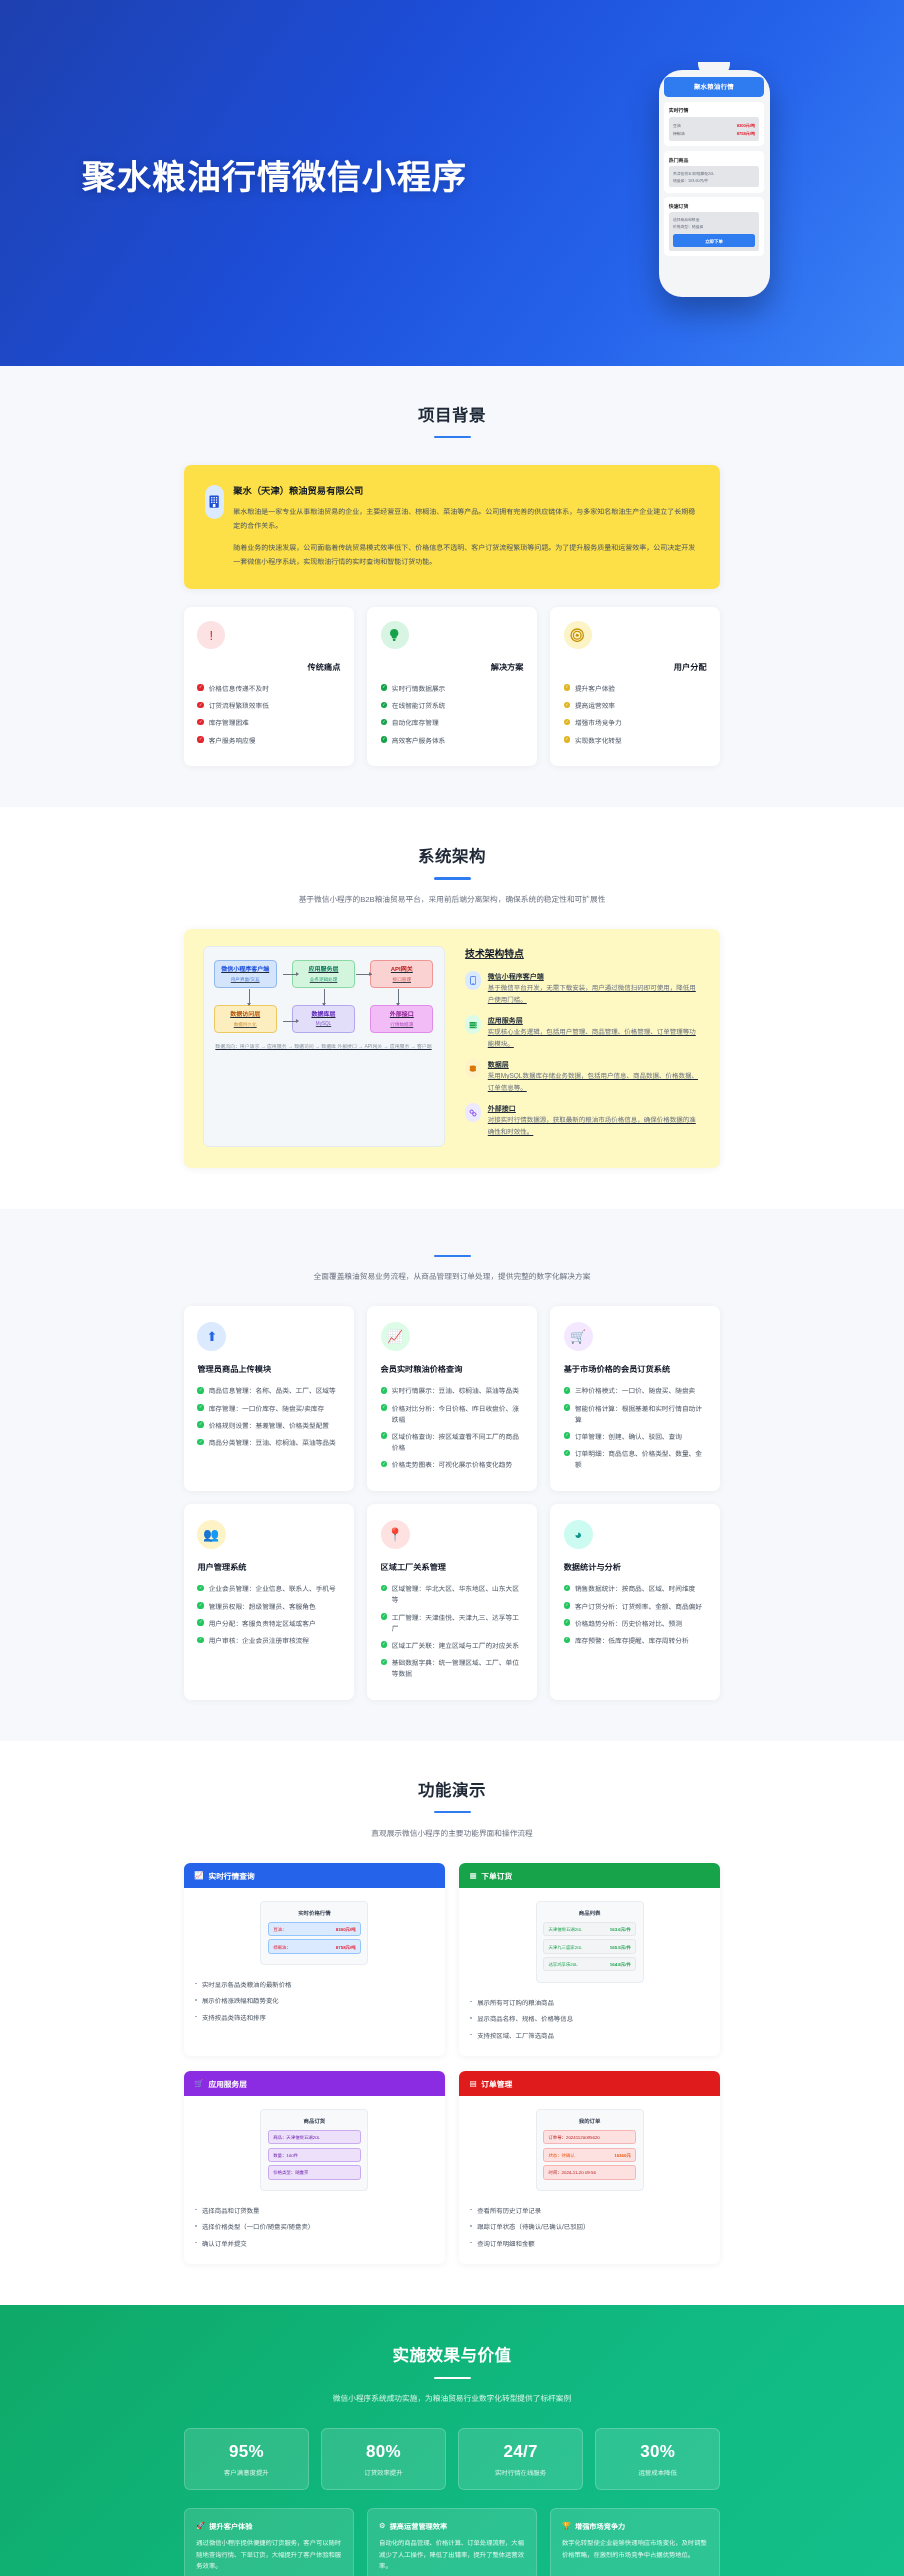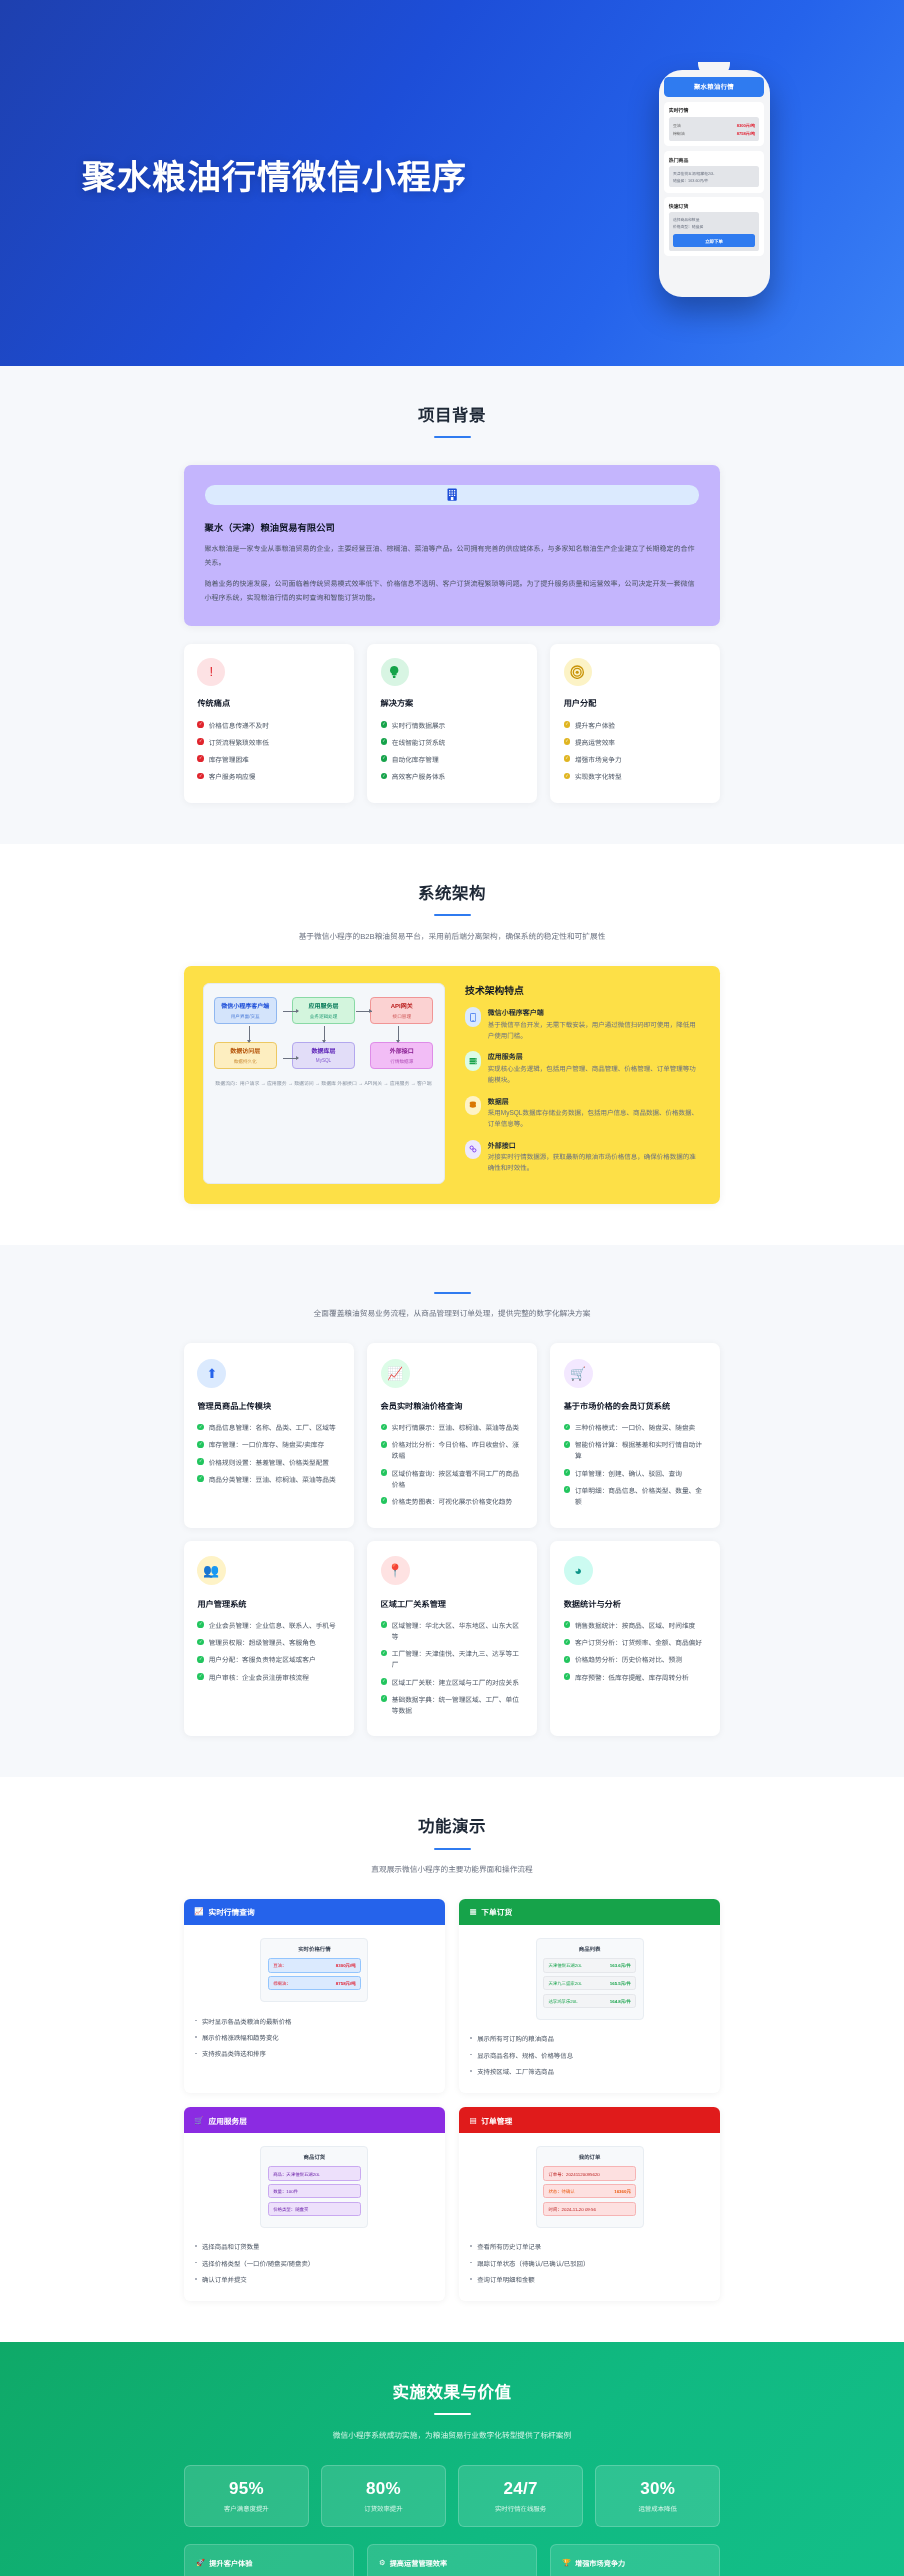--- a/index.html
+++ b/index.html
@@ -61,54 +61,54 @@
   .sec-title{font-size:16.5px;font-weight:800;color:#1f2937;letter-spacing:0.5px;}
   .sec-rule{width:37px;height:2.1px;background:#2f7bf0;border-radius:1.5px;margin:10.3px auto 0;}
   .sec-desc{margin-top:13.4px;font-size:7.7px;color:#6b7280;}
 
   .bg-light{background:#f6f8fb;}
   .bg-white{background:#ffffff;}
   .container{width:536px;margin:0 auto;}
 
   
   .company-card{
-    background:#c4b5fd;border-radius:7.2px;padding:17.5px 20.6px 20.6px;
+    background:#fde047;border-radius:7.2px;padding:17.5px 20.6px 20.6px;
     box-shadow:0 1px 8.2px rgba(17,24,39,.06);
-    margin-top:27px;display:flex;gap:15px;flex-direction:column;
+    margin-top:27px;display:flex;gap:9px;
   }
   .co-ico{
     flex:0 0 19.6px;height:34px;border-radius:9.8px;background:#dbeafe;
     display:flex;align-items:center;justify-content:center;margin-top:2.1px;
   }
   .co-body h3{font-size:9.3px;font-weight:800;color:#111827;margin-bottom:8.2px;}
   .co-body p{font-size:7px;line-height:2.0;color:#4b5563;}
   .co-body p + p{margin-top:7.7px;}
 
   .tri{display:flex;gap:13.4px;margin-top:17.5px;}
   .tri-card{
     flex:1;background:#fff;border-radius:7.2px;padding:14.4px 13.4px 17.5px;
     box-shadow:0 1px 7.2px rgba(17,24,39,.05);
   }
   .tri-ico{
     width:28px;height:28px;border-radius:50%;display:flex;align-items:center;justify-content:center;
     margin-bottom:10.3px;font-size:13px;
   }
-  .tri-card h4{font-size:8.2px;font-weight:800;color:#111827;margin-bottom:8.2px;}
+  .tri-card h4{font-size:8.2px;font-weight:800;color:#111827;margin-bottom:8.2px;text-align:right;}
   .bullets{list-style:none;}
   .bullets li{
     display:flex;align-items:flex-start;gap:4.6px;font-size:6.7px;color:#4b5563;
     line-height:1.65;padding:3.1px 0;
   }
   .dot{flex:0 0 6.7px;height:6.7px;border-radius:50%;margin-top:1.5px;
     display:flex;align-items:center;justify-content:center;color:#fff;font-size:4.1px;font-weight:700;}
 
   
   .arch-card{
-    margin-top:25px;background:#fde047;border-radius:7.2px;padding:17.5px 18.5px 20.6px;
-    box-shadow:0 1px 8.2px rgba(17,24,39,.06);display:flex;gap:20.6px;
+    margin-top:25px;background:#fef9c3;border-radius:7.2px;padding:17.5px 18.5px 20.6px;
+    box-shadow:0 1px 8.2px rgba(17,24,39,.06);display:flex;gap:20.6px;text-decoration:underline;
   }
   .arch-diagram{
     flex:0 0 242px;background:#f4f7fa;border:0.5px solid #e6ebf0;border-radius:6.2px;
     padding:12.4px 10.3px 9.3px;
   }
   .arch-grid{display:grid;grid-template-columns:repeat(3,1fr);gap:17.5px 15.5px;position:relative;}
   .node{
     border-radius:4.1px;border:0.5px solid;padding:5.2px 3.1px 4.6px;text-align:center;
   }
   .node .n1{font-size:6px;font-weight:700;line-height:1.3;}

